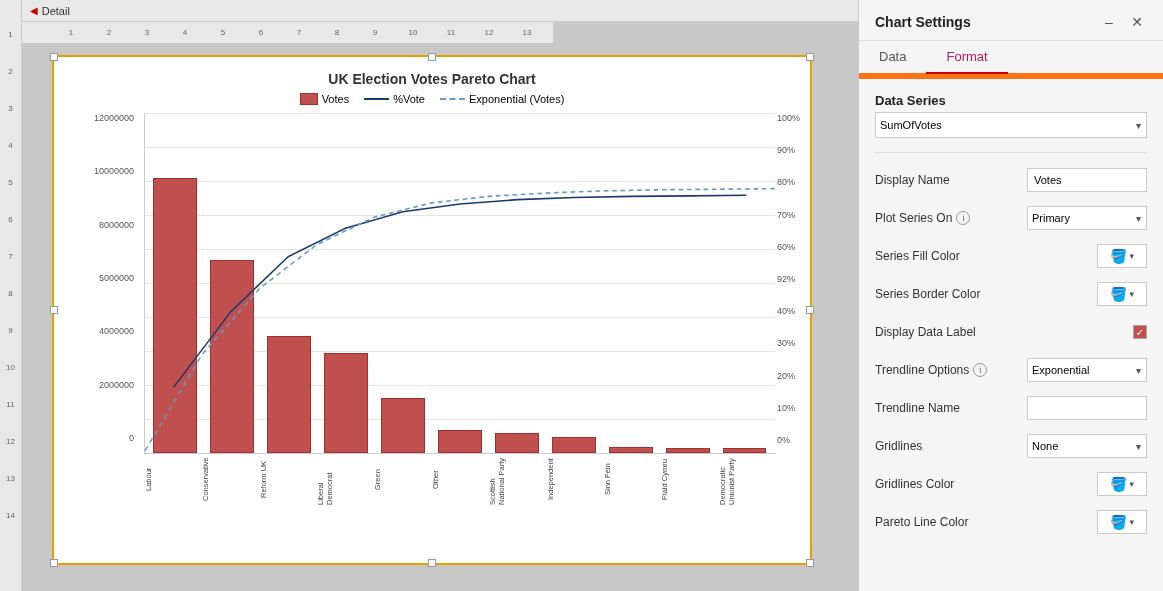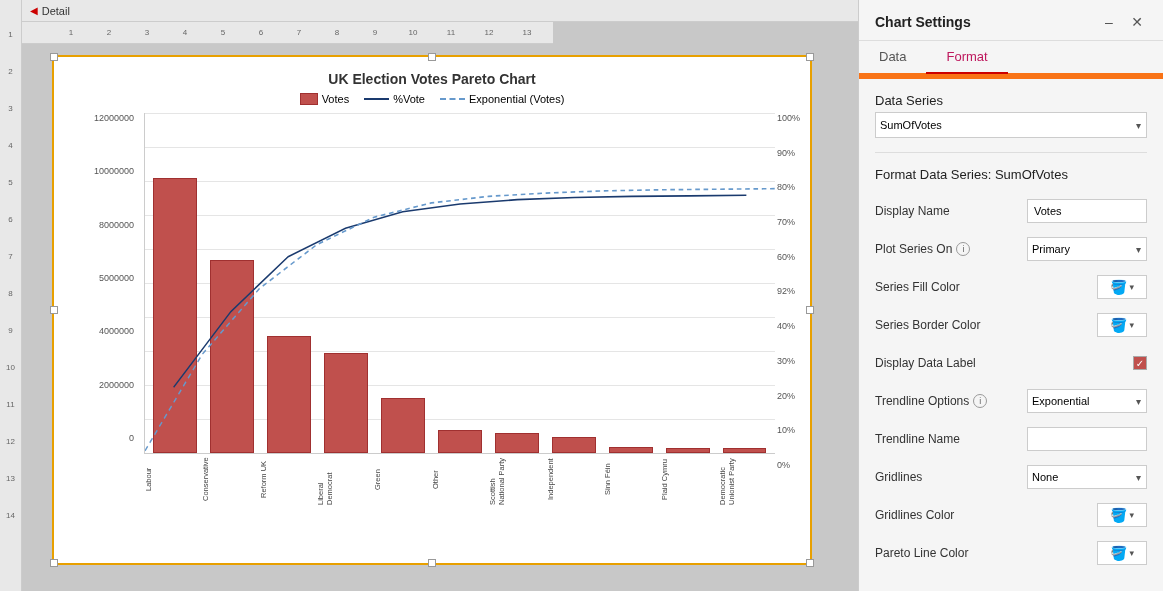--- a/index.html
+++ b/index.html
@@ -177,21 +177,21 @@
       font-size: 9px;
       color: #555;
     }
 
     
     .y-axis-right {
       position: absolute;
       right: 0;
       top: 0;
       width: 15px;
-      bottom: 39px;
+      bottom: 64px;
       display: flex;
       flex-direction: column;
       justify-content: space-between;
       align-items: flex-start;
       padding-left: 2px;
       font-size: 9px;
       color: #555;
     }
 
     
@@ -333,21 +333,21 @@
     
     .panel-body {
       padding: 14px 16px;
       display: flex;
       flex-direction: column;
       gap: 12px;
     }
 
     .section-title {
       font-size: 13px;
-      font-weight: 400;
+      font-weight: 700;
       color: #222;
       margin-bottom: 4px;
     }
 
     .field-row {
       display: flex;
       align-items: center;
       justify-content: space-between;
       gap: 16px;
       min-height: 26px;
@@ -738,21 +738,20 @@
       <div class="section-title">Data Series</div>
       <div class="full-select-wrapper">
         <select>
           <option>SumOfVotes</option>
         </select>
       </div>
     </div>
 
     <div class="divider"></div>
 
-    <div class="section-title">Format Data Series: SumOfVotes</div>
 
     <div class="field-row">
       <div class="field-label">Display Name</div>
       <div class="field-control">
         <input class="text-input" type="text" value="Votes" style="">
       </div>
     </div>
 
     <div class="field-row">
       <div class="field-label field-label-with-info">

